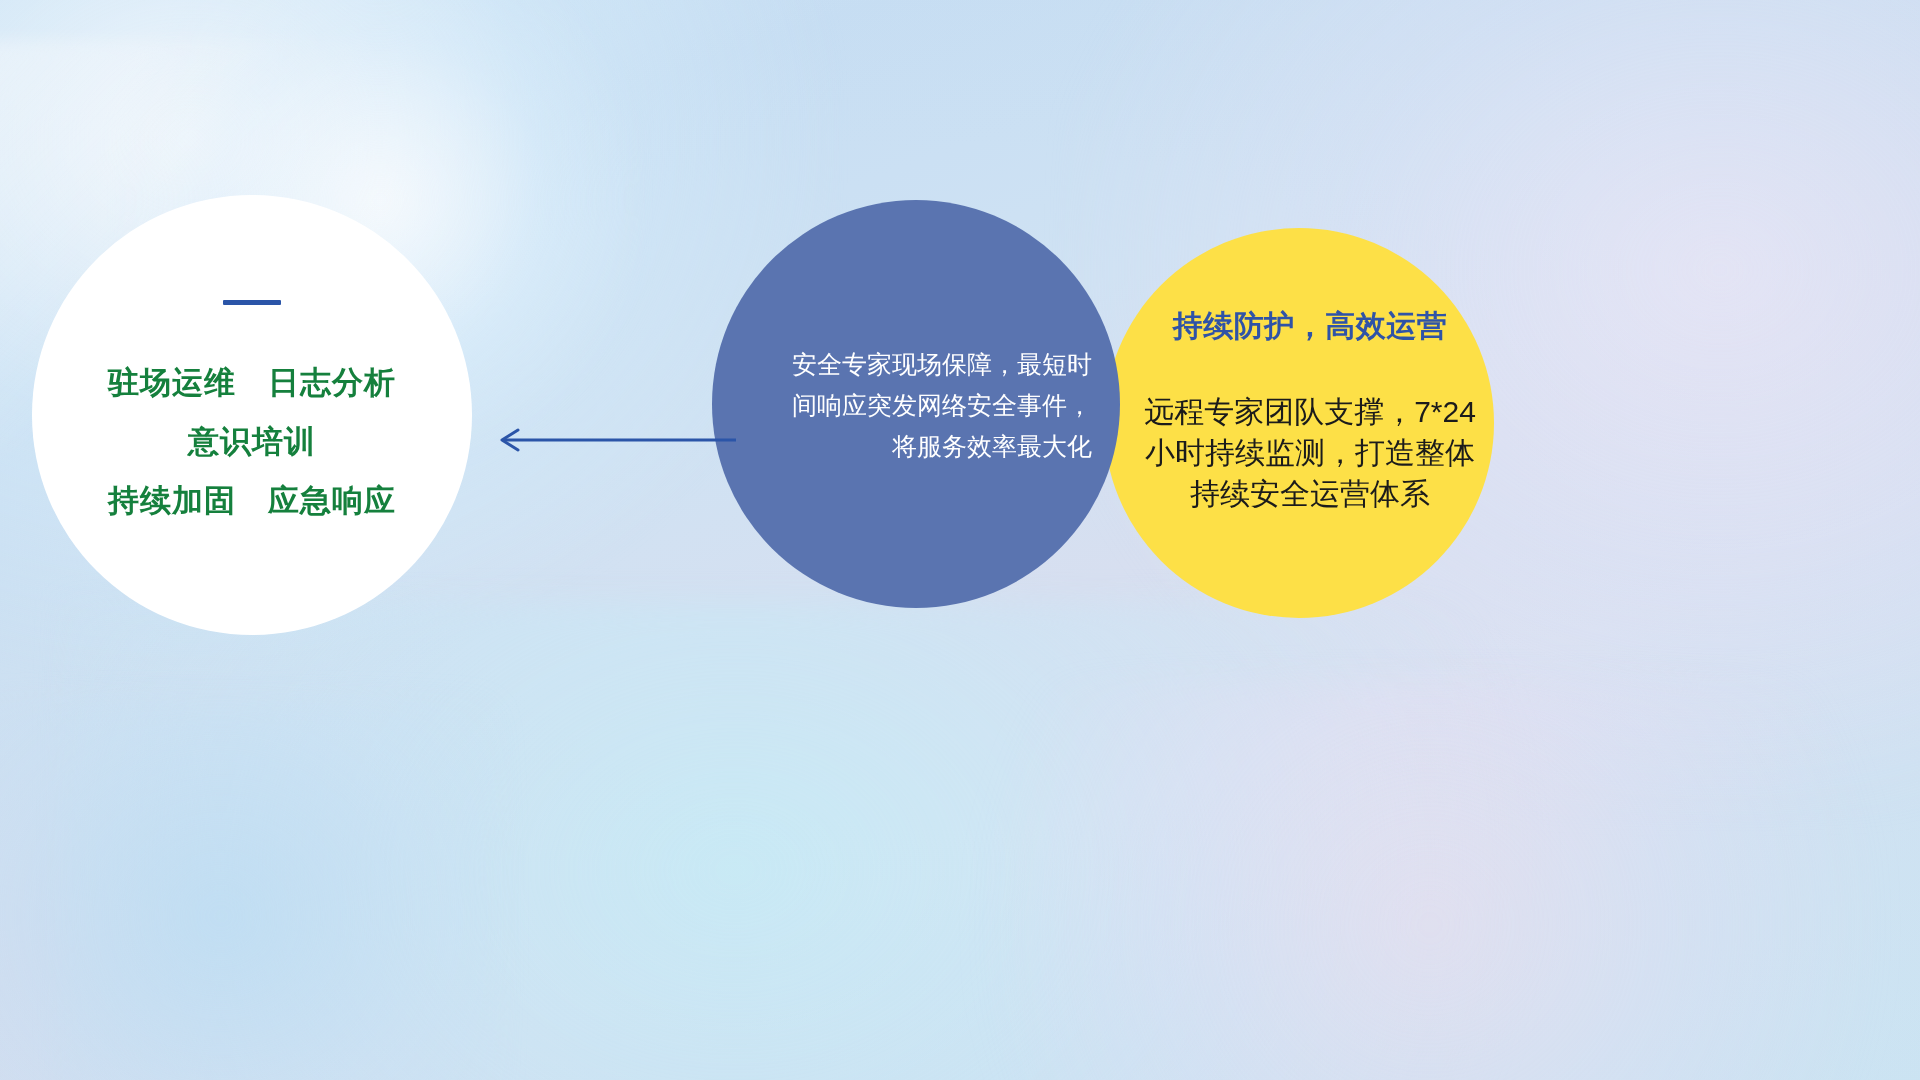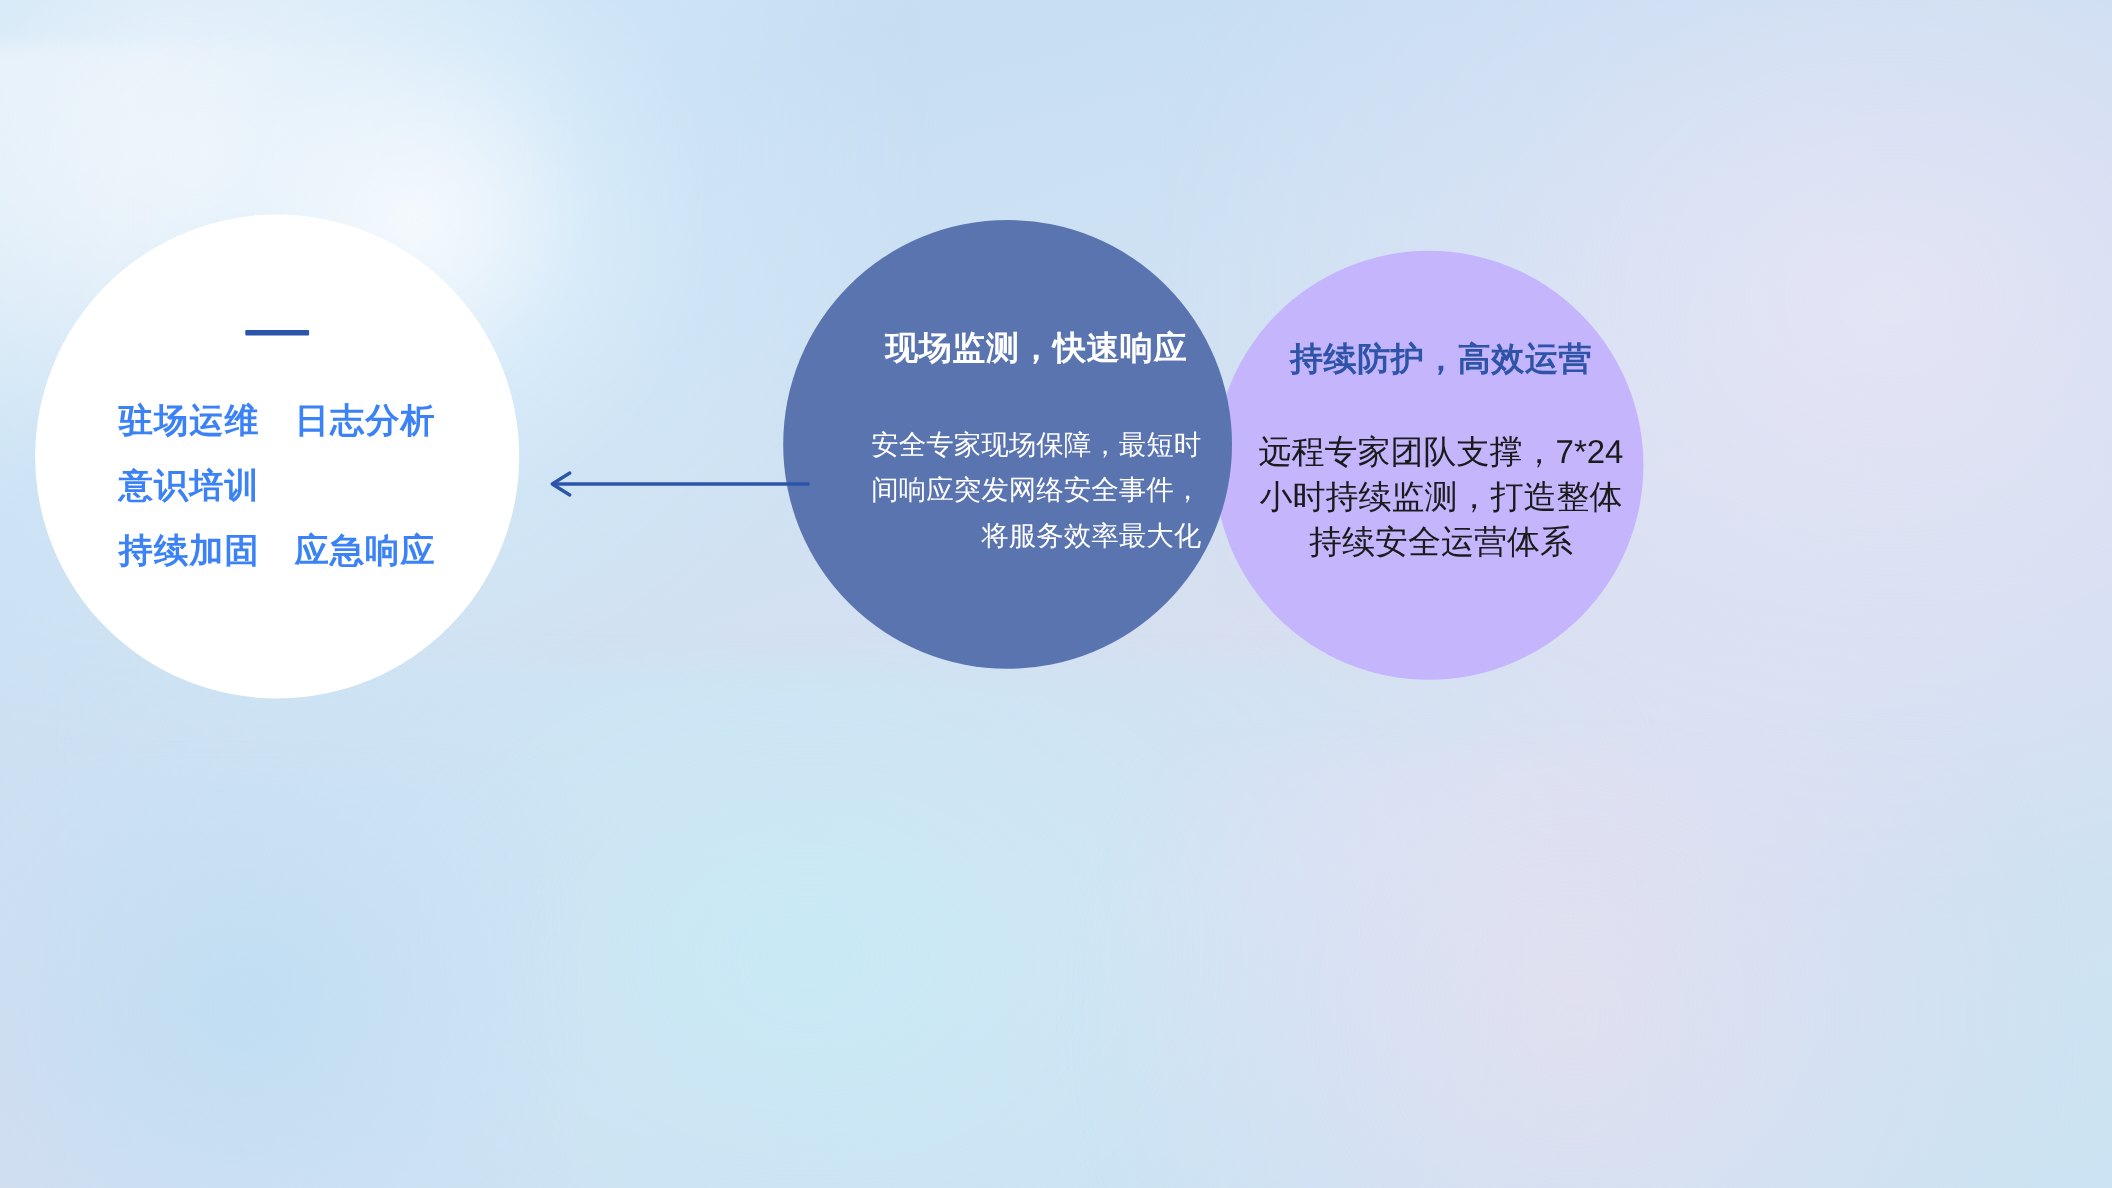--- a/index.html
+++ b/index.html
@@ -131,21 +131,22 @@
     justify-content: center;
   }
   .left-divider {
     width: 58px;
     height: 5px;
     background: #2b55a8;
     border-radius: 1px;
     margin-bottom: 48px;
   }
   .left-lines {
-    color: #3b82f6;
+    text-align: center;
+    color: #15803d;
     font-weight: bold;
     font-size: 31px;
     line-height: 59px;
     letter-spacing: 1px;
   }
   .left-lines .ln { white-space: pre; }
 
   #circle-mid {
     left: 712px;
     top: 200px;
@@ -175,21 +176,21 @@
     margin-top: 48px;
     margin-left: 52px;
     width: 300px;
   }
 
   #circle-right {
     left: 1104px;
     top: 228px;
     width: 390px;
     height: 390px;
-    background: #c4b5fd;
+    background: #fde047;
     z-index: 2;
     display: flex;
     flex-direction: column;
     align-items: center;
     justify-content: flex-start;
     padding-top: 78px;
   }
   .right-title {
     color: #2f53a7;
     font-weight: bold;
@@ -248,17 +249,16 @@
       <polyline points="30,8 14,18 30,28" fill="none" stroke="#2b55a8" stroke-width="3" stroke-linecap="round" stroke-linejoin="round"></polyline>
     </svg>
   </div>
 
   <div id="circle-right" class="circle">
     <div class="right-title">持续防护，高效运营</div>
     <div class="right-body">远程专家团队支撑，7*24小时持续监测，打造整体持续安全运营体系</div>
   </div>
 
   <div id="circle-mid" class="circle">
-    <div class="mid-title">现场监测，快速响应</div>
     <div class="mid-body">安全专家现场保障，最短时间响应突发网络安全事件，将服务效率最大化</div>
   </div>
 
 </div>
 
 </body></html>

